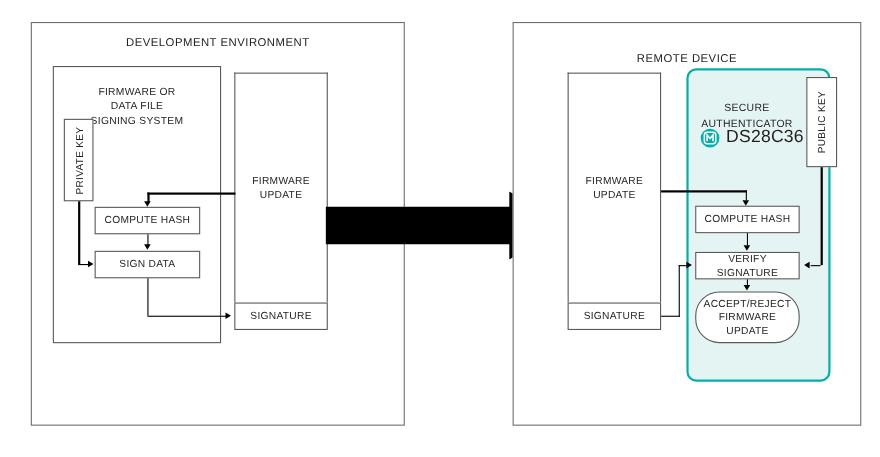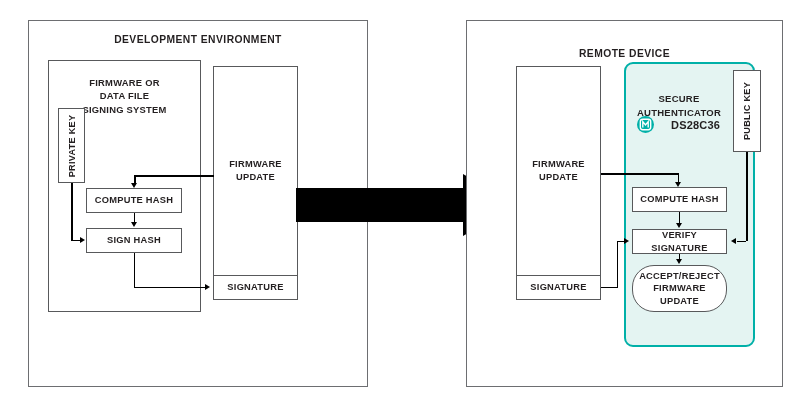--- a/index.html
+++ b/index.html
@@ -1,18 +1,18 @@
 <!DOCTYPE html>
 <html><head>
 <meta charset="utf-8">
 <style>
   html,body{margin:0;padding:0;background:#ffffff;}
   body{width:800px;height:415px;overflow:hidden;
        font-family:"Liberation Sans","DejaVu Sans",sans-serif;color:#231f20;}
-  #canvas{position:relative;width:800px;height:415px;font-weight:bold;}
+  #canvas{position:relative;width:800px;height:415px;}
 
   
   .panel{position:absolute;border:1.6px solid #6d6e71;background:#fff;box-sizing:border-box;}
   .panel-title{position:absolute;text-align:center;font-size:10.3px;letter-spacing:.45px;
                color:#231f20;white-space:nowrap;}
 
   
   .box{position:absolute;border:1.35px solid #58595b;background:#fff;box-sizing:border-box;
        display:flex;align-items:center;justify-content:center;text-align:center;
        font-size:9.3px;letter-spacing:.25px;line-height:1.35;color:#231f20;}
@@ -27,21 +27,21 @@
                   letter-spacing:.25px;white-space:pre-line;}
 
   
   .secure-zone{position:absolute;border:2px solid #00b0a8;border-radius:9px;
                background:#e4f4f2;box-sizing:border-box;}
   .secure-title{position:absolute;text-align:center;font-size:9.5px;line-height:1.45;
                 letter-spacing:.25px;white-space:pre-line;}
   .chip-row{position:absolute;display:flex;align-items:center;gap:6px;}
   .chip-logo{width:17px;height:17px;border-radius:50%;background:#00b0a8;
              display:flex;align-items:center;justify-content:center;flex:0 0 auto;}
-  .chip-name{font-size:11px;letter-spacing:.2px;margin-left:11px;}
+  .chip-name{font-size:16px;letter-spacing:.2px;}
 
   
   .ln{position:absolute;background:#000;}
   .ln.h{height:1.6px;}
   .ln.v{width:1.6px;}
   .head{position:absolute;width:0;height:0;}
   .head.down{border-left:3.6px solid transparent;border-right:3.6px solid transparent;
              border-top:5.4px solid #000;}
   .head.right{border-top:3.6px solid transparent;border-bottom:3.6px solid transparent;
               border-left:5.4px solid #000;}
@@ -65,21 +65,21 @@
 SIGNING SYSTEM</div>
 
   <div class="keybox" style="left:58px;top:108px;width:27px;height:75px;">
     <span>PRIVATE KEY</span>
   </div>
 
   <div class="box" style="left:86px;top:188px;width:96px;height:25px;">
     <span>COMPUTE HASH</span>
   </div>
   <div class="box" style="left:86px;top:228px;width:96px;height:25px;">
-    <span>SIGN HASH</span>
+    <span>SIGN DATA</span>
   </div>
 
   <div class="box open-bottom" style="left:213px;top:66px;width:85px;height:209px;white-space:pre-line;">
     <span>FIRMWARE
 UPDATE</span>
   </div>
   <div class="box" style="left:213px;top:275px;width:85px;height:25px;">
     <span>SIGNATURE</span>
   </div>
 

